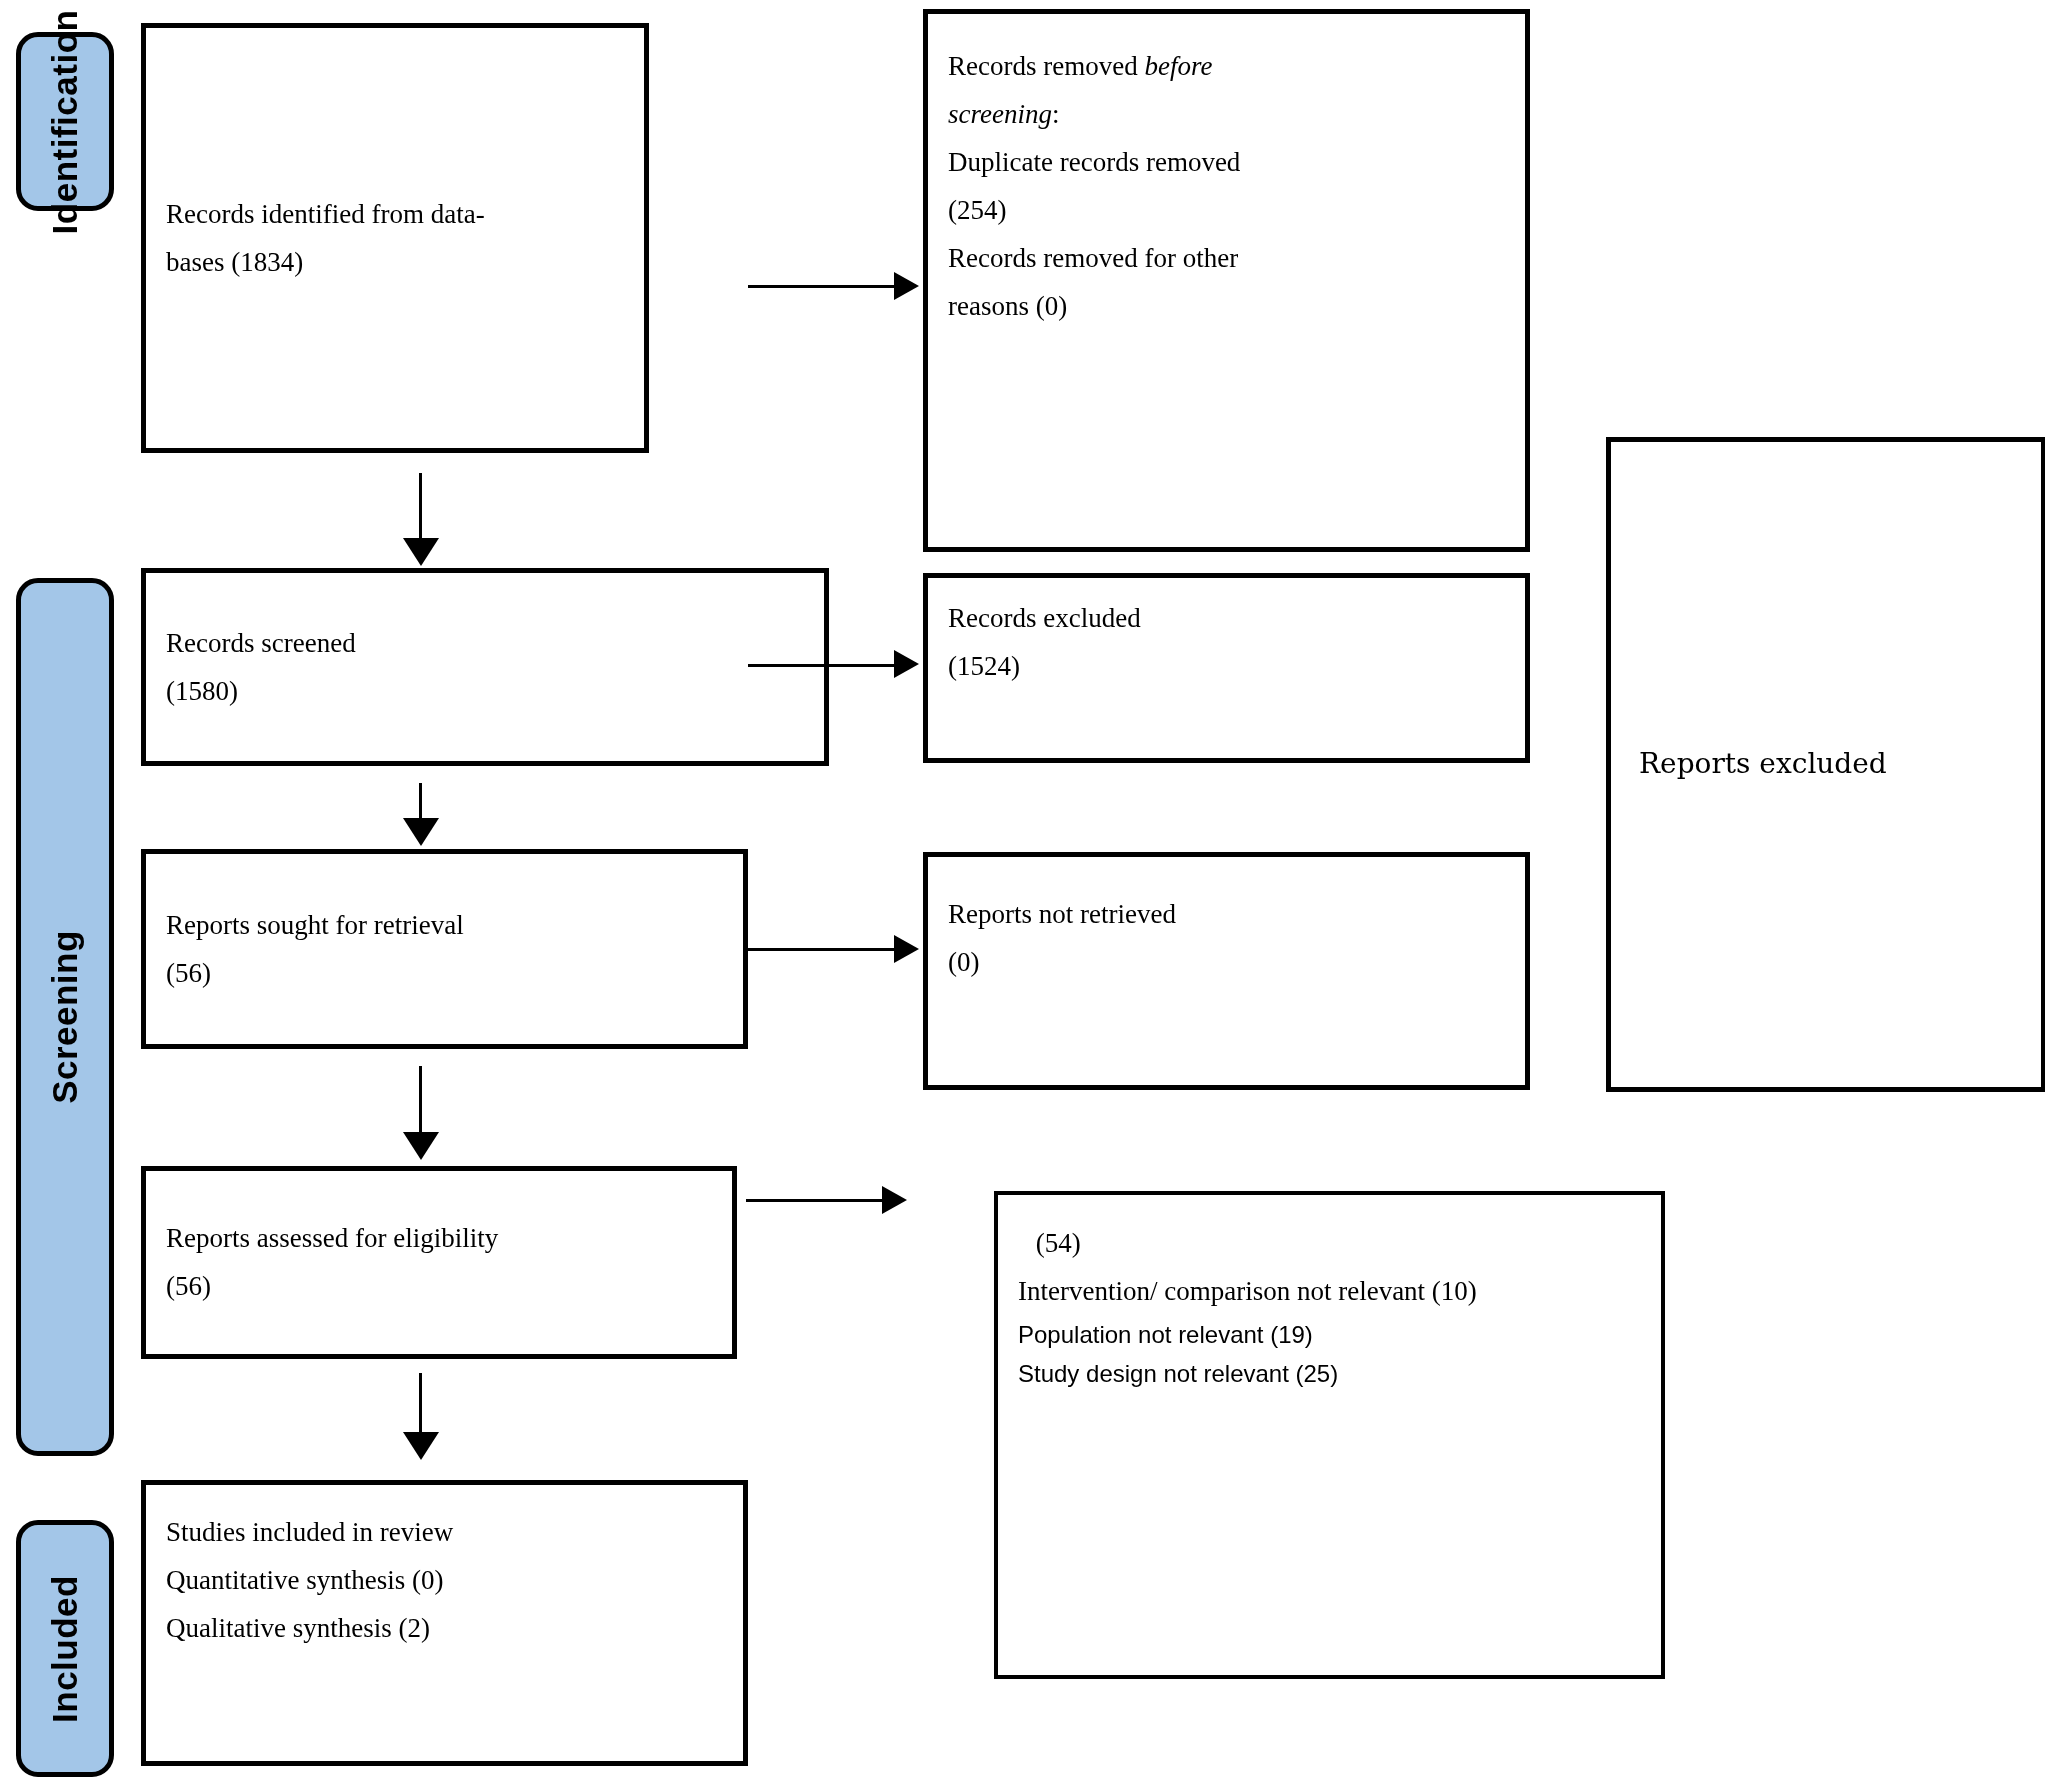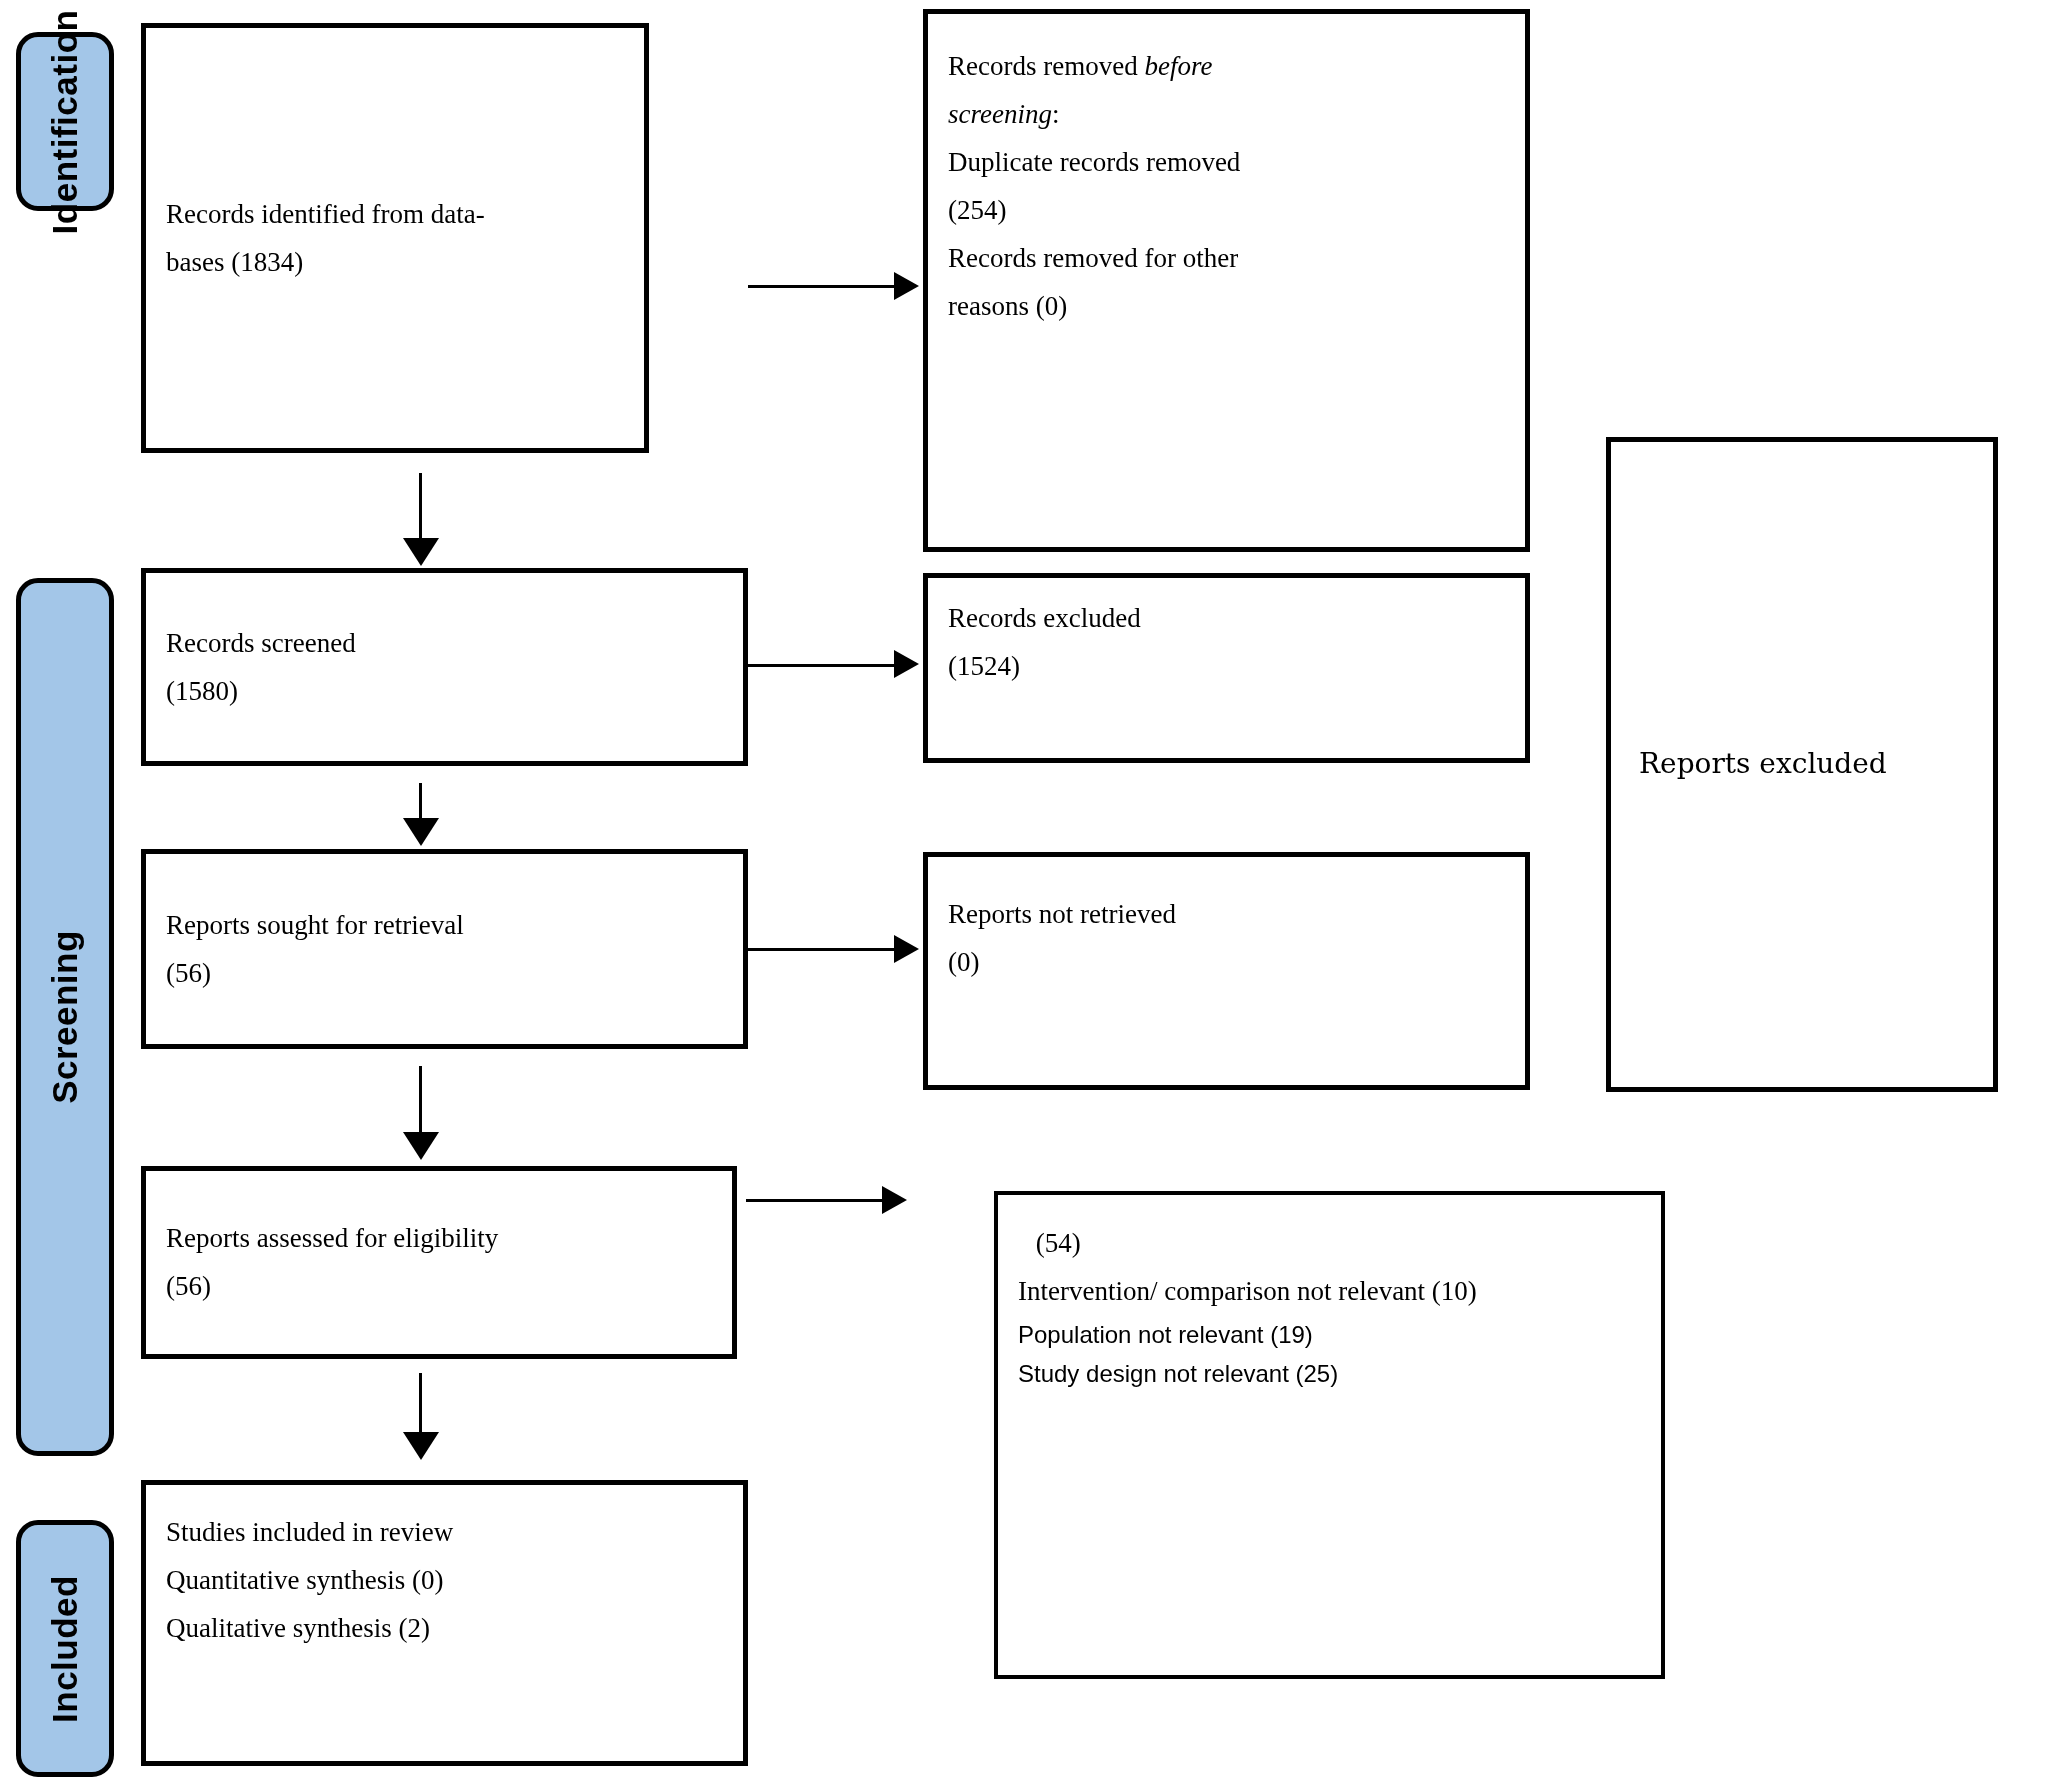--- a/index.html
+++ b/index.html
@@ -122,21 +122,21 @@
       <p class="ln">Duplicate records removed</p>
       <p class="ln">(254)</p>
       <p class="ln">Records removed for other</p>
       <p class="ln">reasons (0)</p>
     </div>
   </div>
 
   <div class="vline" style="left:419px;top:473px;height:67px;"></div>
   <div class="arrow-down" style="left:403px;top:538px;"></div>
 
-  <div class="box" style="left:141px;top:568px;width:607px;height:198px;">
+  <div class="box" style="left:141px;top:568px;width:688px;height:198px;">
     <div class="box-inner">
       <p class="ln">Records screened</p>
       <p class="ln">(1580)</p>
     </div>
   </div>
 
   <div class="hline" style="left:748px;top:664px;width:148px;"></div>
   <div class="arrow-right" style="left:894px;top:650px;"></div>
 
   <div class="box" style="left:923px;top:573px;width:607px;height:190px;">
@@ -172,21 +172,21 @@
   <div class="box" style="left:141px;top:1166px;width:596px;height:193px;">
     <div class="box-inner">
       <p class="ln">Reports assessed for eligibility</p>
       <p class="ln">(56)</p>
     </div>
   </div>
 
   <div class="hline" style="left:746px;top:1199px;width:138px;"></div>
   <div class="arrow-right" style="left:882px;top:1186px;"></div>
 
-  <div class="box" style="left:1606px;top:437px;width:392px;height:655px;">
+  <div class="box" style="left:1606px;top:437px;width:440px;height:655px;">
     <div class="box-inner" style="left:28px;right:19px;">
       <p class="ln widefont">Reports excluded</p>
     </div>
   </div>
 
   <div class="box box-thin" style="left:994px;top:1191px;width:671px;height:488px;">
     <div class="box-inner" style="left:20px;right:11.4px;justify-content:flex-start;padding-top:24px;">
       <p class="ln" style="padding-left:3.8px;margin-left:14px;"> (54)</p>
       <p class="ln">Intervention/ comparison not relevant (10)</p>
       <p class="ln sansish">Population not relevant (19)</p>

